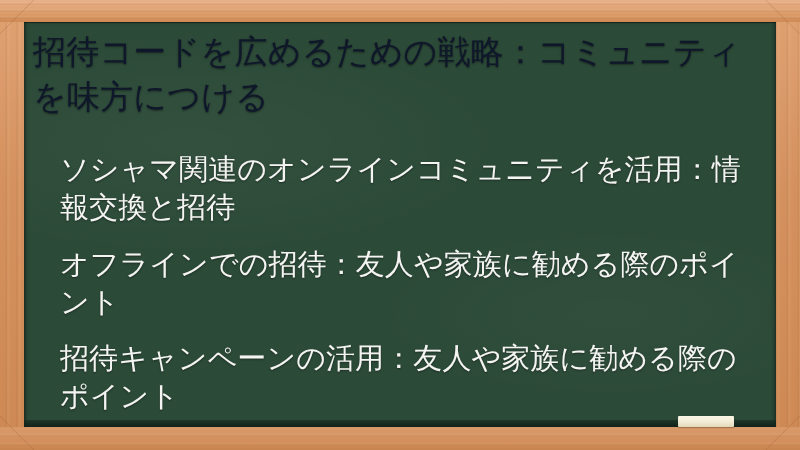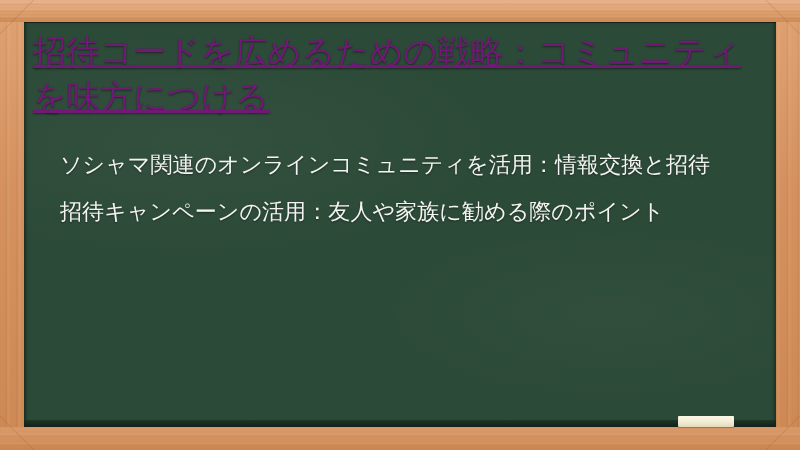--- a/index.html
+++ b/index.html
@@ -143,39 +143,38 @@
     height: 405px;
     box-sizing: border-box;
     padding: 0;
   }
 
   .title {
     position: absolute;
     left: 9px;
     top: 8px;
     width: 724px;
-    color: #701a75;
+    color: #0f172a;
     font-size: 33px;
     line-height: 1.36;
     font-weight: 400;
     letter-spacing: 0.2px;
     text-shadow: 0 1px 2px rgba(0,0,0,0.45);
     white-space: pre-wrap;
-    text-decoration: underline;
   }
 
   .bullets {
     position: absolute;
     left: 36px;
     top: 128px;
     width: 706px;
   }
   .bullet {
     color: #f4f4f2;
-    font-size: 22px;
+    font-size: 29px;
     line-height: 1.32;
     font-weight: 400;
     letter-spacing: 0.1px;
     text-shadow: 0 1px 2px rgba(0,0,0,0.40);
     margin: 0 0 18px 0;
     white-space: pre-wrap;
   }
   .bullet:last-child { margin-bottom: 0; }
 
   
@@ -206,20 +205,21 @@
 
   <div class="board"></div>
   <div class="board-shadow"></div>
 
   <div class="content">
 
     <div class="title">招待コードを広めるための戦略：コミュニティを味方につける</div>
 
     <div class="bullets">
       <p class="bullet">ソシャマ関連のオンラインコミュニティを活用：情報交換と招待</p>
+      <p class="bullet">オフラインでの招待：友人や家族に勧める際のポイント</p>
       <p class="bullet">招待キャンペーンの活用：友人や家族に勧める際のポイント</p>
     </div>
 
   </div>
 
   <div class="chalk-stick"></div>
 
 </div>
 
 </body></html>

